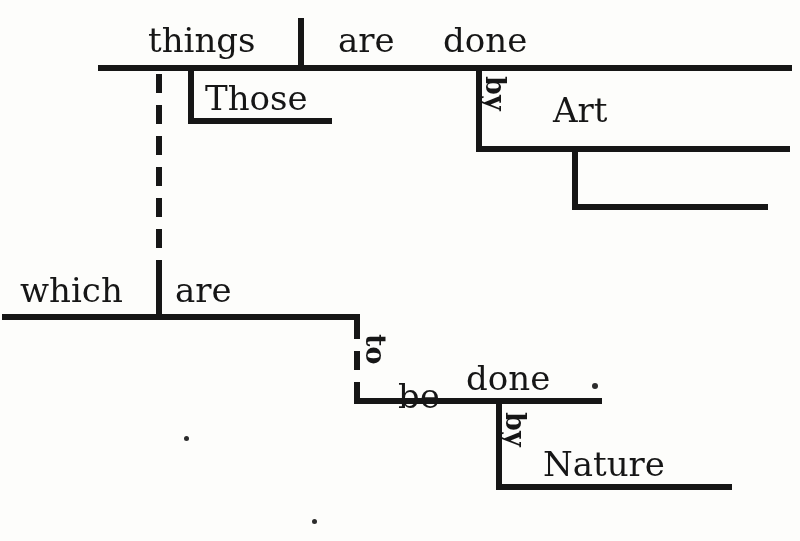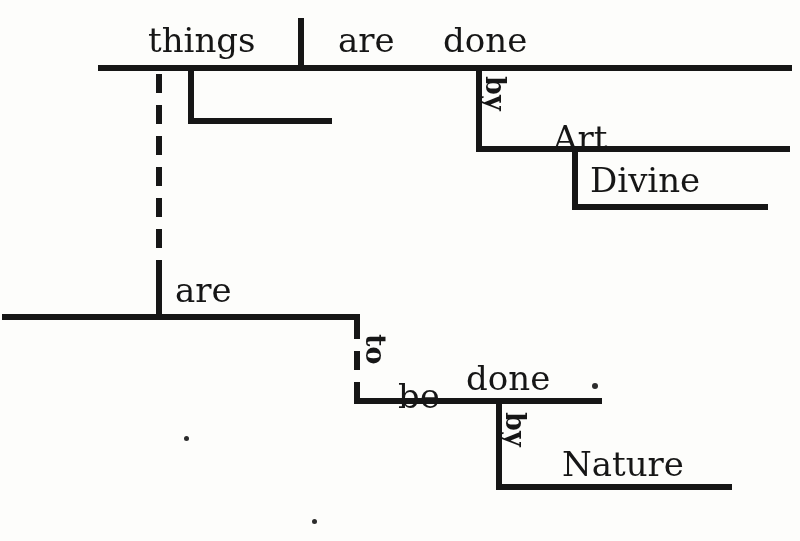--- a/index.html
+++ b/index.html
@@ -36,45 +36,46 @@
 
   <div class="hline" style="left:98px;top:65px;width:694px"></div>
   <div class="vline" style="left:298px;top:18px;height:53px"></div>
 
   <span class="word" style="left:148px;top:22px">things</span>
   <span class="word" style="left:338px;top:22px">are</span>
   <span class="word" style="left:443px;top:22px">done</span>
 
   <div class="vline" style="left:188px;top:71px;height:53px"></div>
   <div class="hline" style="left:188px;top:118px;width:144px"></div>
+  <span class="word" style="left:205px;top:80px">Those</span>
 
   <div class="dashv" style="left:156px;top:74px;height:194px"></div>
 
   <div class="vline" style="left:476px;top:71px;height:81px"></div>
   <span class="vword" style="left:481px;top:76px">by</span>
   <div class="hline" style="left:476px;top:146px;width:314px"></div>
-  <span class="word" style="left:553px;top:120px">Art</span>
+  <span class="word" style="left:553px;top:92px">Art</span>
 
   <div class="vline" style="left:572px;top:152px;height:58px"></div>
   <div class="hline" style="left:572px;top:204px;width:196px"></div>
-  <span class="word" style="left:590px;top:162px">Divine</span>
 
   <div class="hline" style="left:2px;top:314px;width:358px"></div>
   <div class="vline" style="left:156px;top:266px;height:54px"></div>
 
+  <span class="word" style="left:20px;top:272px">which</span>
   <span class="word" style="left:175px;top:272px">are</span>
 
   <div class="dashv" style="left:354px;top:320px;height:82px"></div>
   <span class="vword" style="left:361px;top:334px">to</span>
   <div class="hline" style="left:354px;top:398px;width:248px"></div>
   <span class="word" style="left:398px;top:378px">be</span>
   <span class="word" style="left:466px;top:360px">done</span>
 
   <div class="vline" style="left:496px;top:404px;height:86px"></div>
   <span class="vword" style="left:501px;top:412px">by</span>
   <div class="hline" style="left:496px;top:484px;width:236px"></div>
-  <span class="word" style="left:562px;top:446px">Nature</span>
+  <span class="word" style="left:543px;top:446px">Nature</span>
 
   <div class="speck" style="left:592px;top:383px;width:6px;height:6px"></div>
   <div class="speck" style="left:184px;top:436px;width:5px;height:5px"></div>
   <div class="speck" style="left:312px;top:519px;width:5px;height:5px"></div>
 
 </div>
 
 </body></html>

